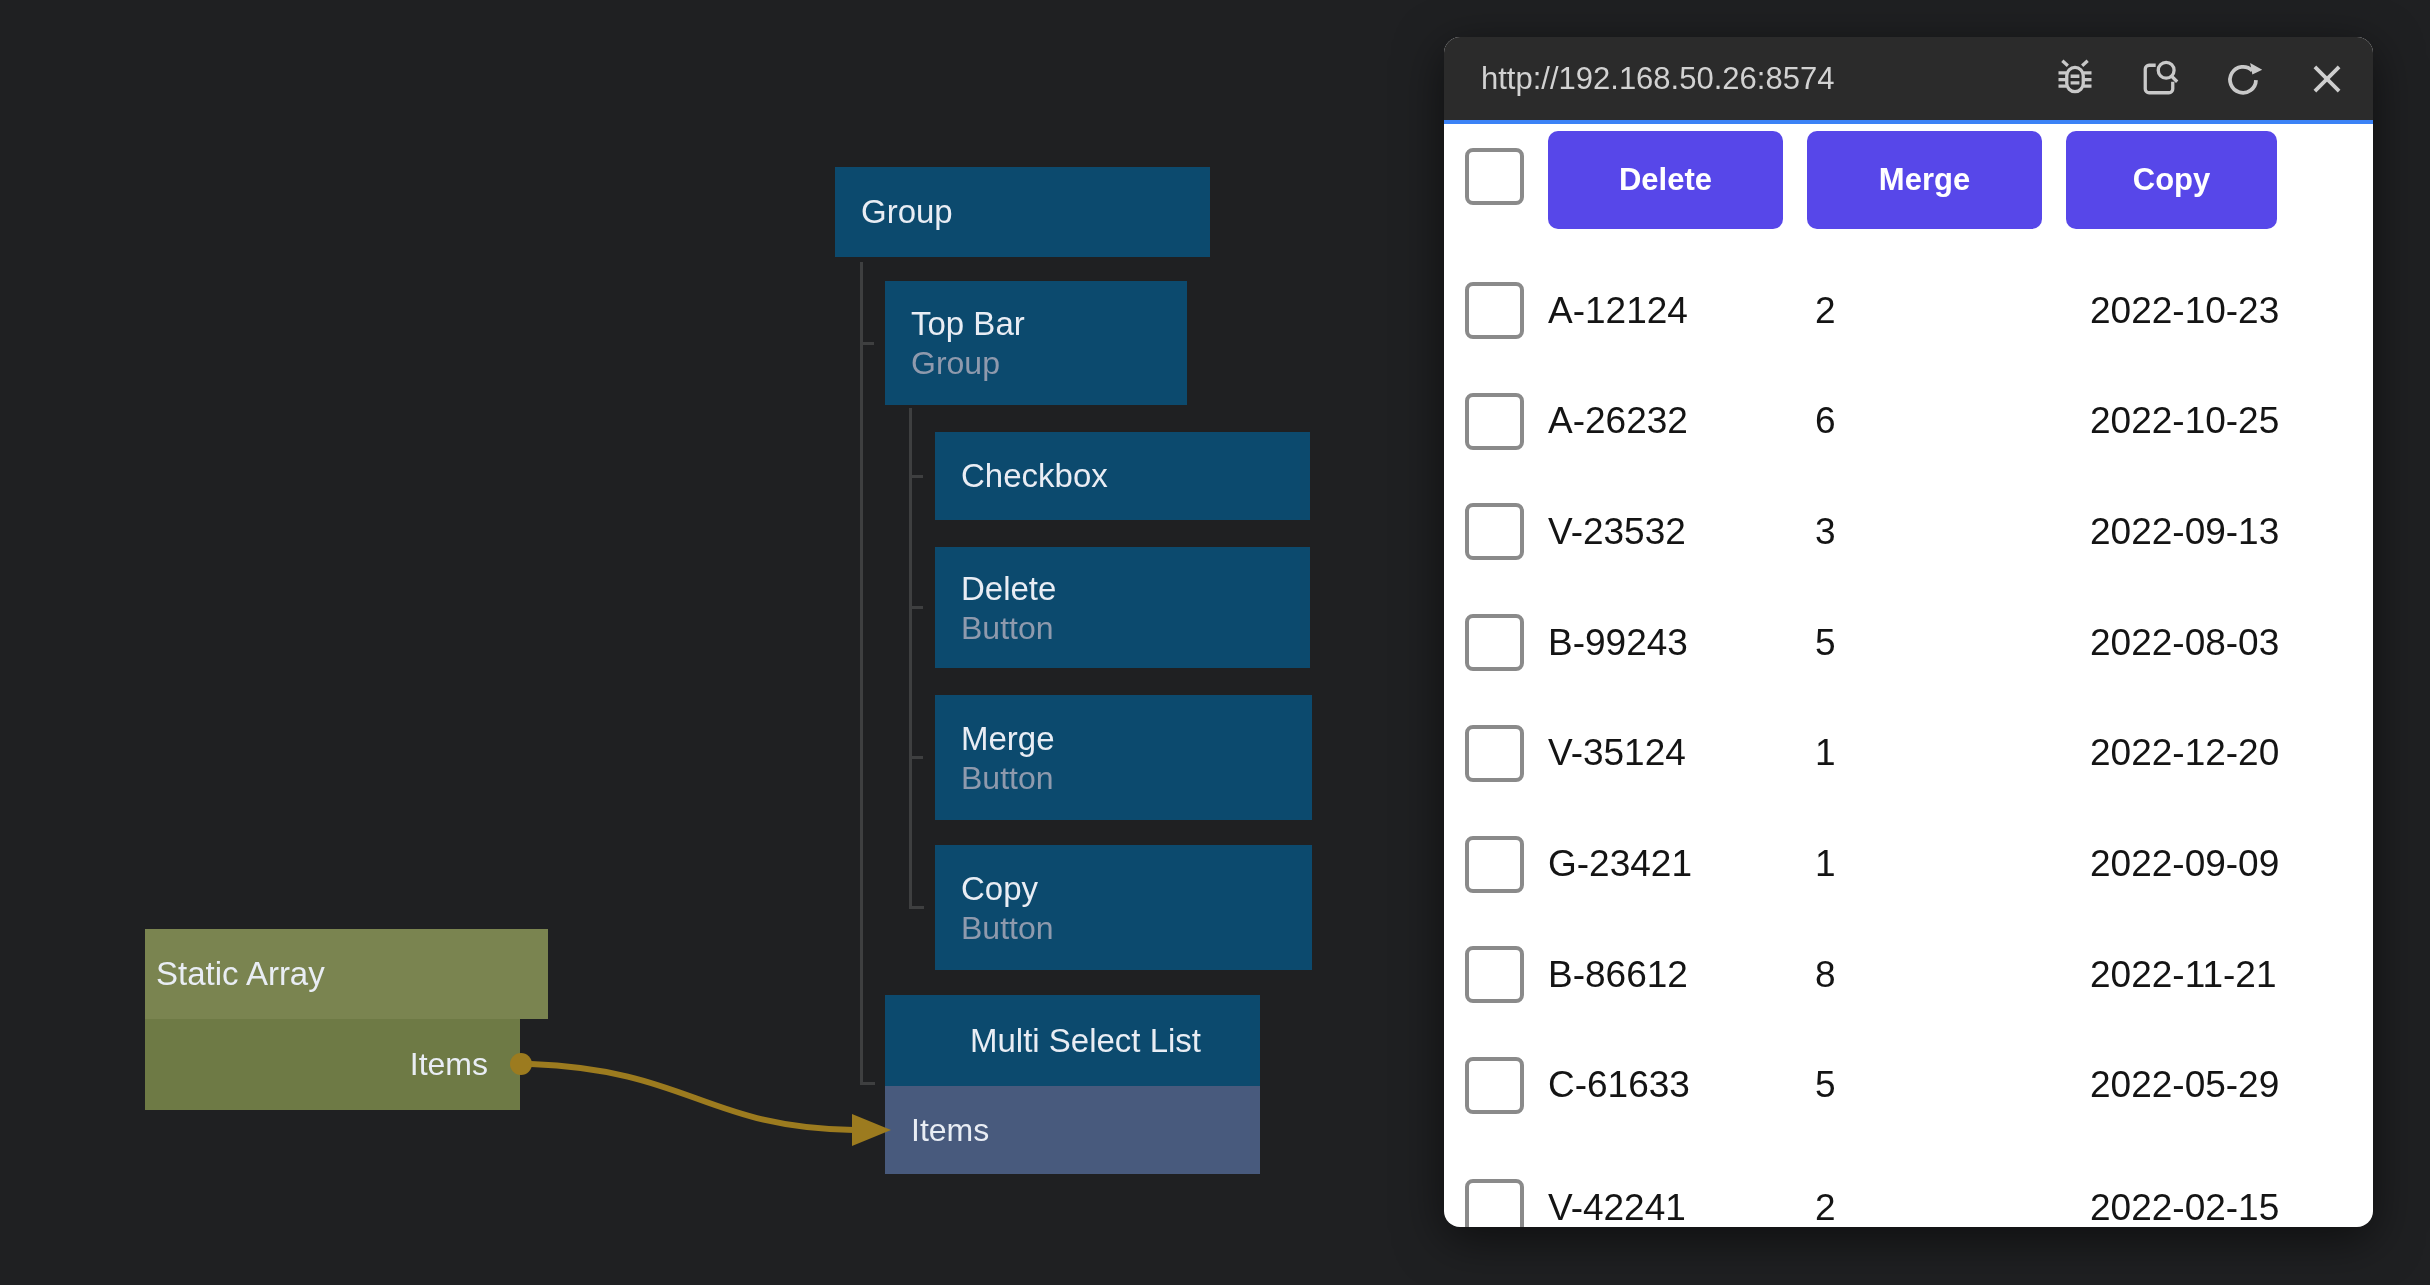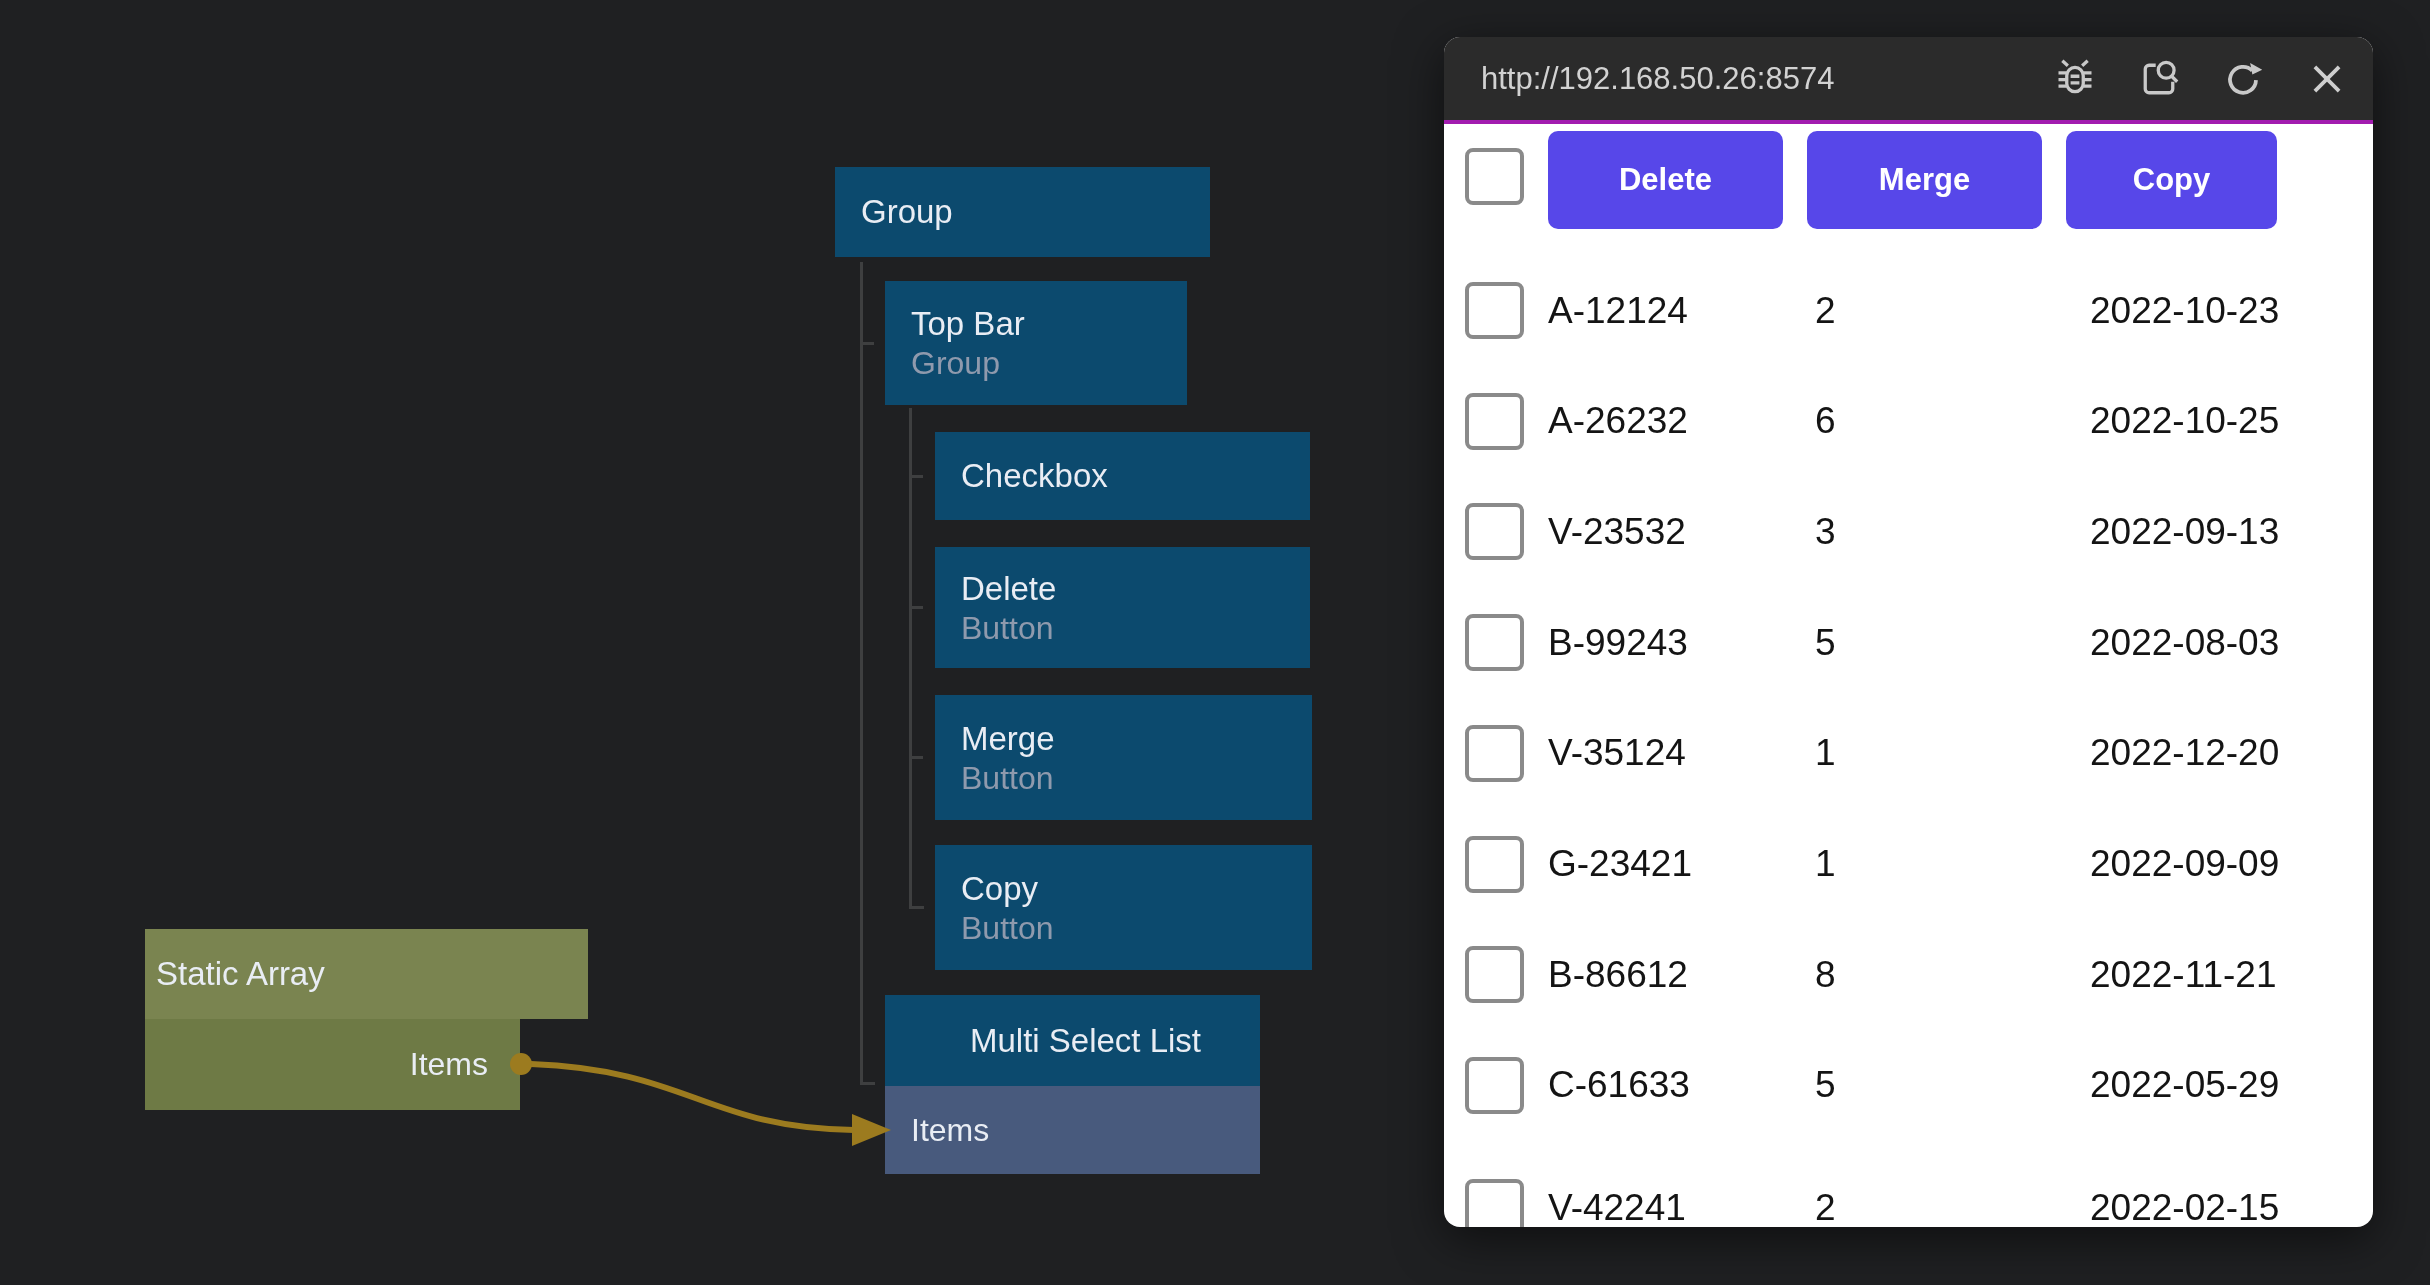--- a/index.html
+++ b/index.html
@@ -29,21 +29,21 @@
   
   #wires{position:absolute; left:0; top:0; pointer-events:none;}
   
   #panel{
     position:absolute; left:1444px; top:37px; width:929px; height:1190px;
     background:#ffffff; border-radius:16px; overflow:hidden;
     box-shadow:0 12px 48px rgba(0,0,0,0.55);
   }
   #panel-header{
     position:absolute; left:0; top:0; width:100%; height:87px;
-    background:#2b2b2b; border-bottom:4px solid #a21caf;
+    background:#2b2b2b; border-bottom:4px solid #3b82f6;
     display:flex; align-items:center; box-sizing:border-box;
   }
   #panel-url{
     margin-left:37px; font-size:31px; color:#d2d2d2; flex:1 1 auto;
     white-space:nowrap; overflow:hidden;
   }
   .hicon{width:44px; height:44px; margin-right:40px; flex:0 0 auto; cursor:pointer;}
   .hicon:last-child{margin-right:24px;}
   .hicon svg{width:100%; height:100%;}
   
@@ -106,21 +106,21 @@
     <div class="subtitle">Button</div>
   </div>
 
   <div class="node blue" style="left:885px; top:995px; width:375px; height:91px;align-items:center;">
     <div class="title">Multi Select List</div>
   </div>
   <div class="subrow blue-body" style="left:885px; top:1086px; width:375px; height:88px; padding-left:26px;">
     <span>Items</span>
   </div>
 
-  <div class="node green-head" style="left:145px; top:929px; width:443px; height:90px;padding-left:11px;">
+  <div class="node green-head" style="left:145px; top:929px; width:403px; height:90px;padding-left:11px;">
     <div class="title">Static Array</div>
   </div>
   <div class="subrow green-body" style="left:145px; top:1019px; width:375px; height:91px; justify-content:flex-end; padding-right:32px;">
     <span>Items</span>
   </div>
 
   <svg id="wires" width="2430" height="1285" viewBox="0 0 2430 1285">
     <path d="M 531 1064 C 690 1070, 706 1128, 854 1130" fill="none" stroke="#9c7b1f" stroke-width="6"></path>
     <circle cx="521" cy="1064" r="11" fill="#9c7b1f"></circle>
     <polygon points="852,1114 891,1130 852,1146" fill="#9c7b1f"></polygon>

